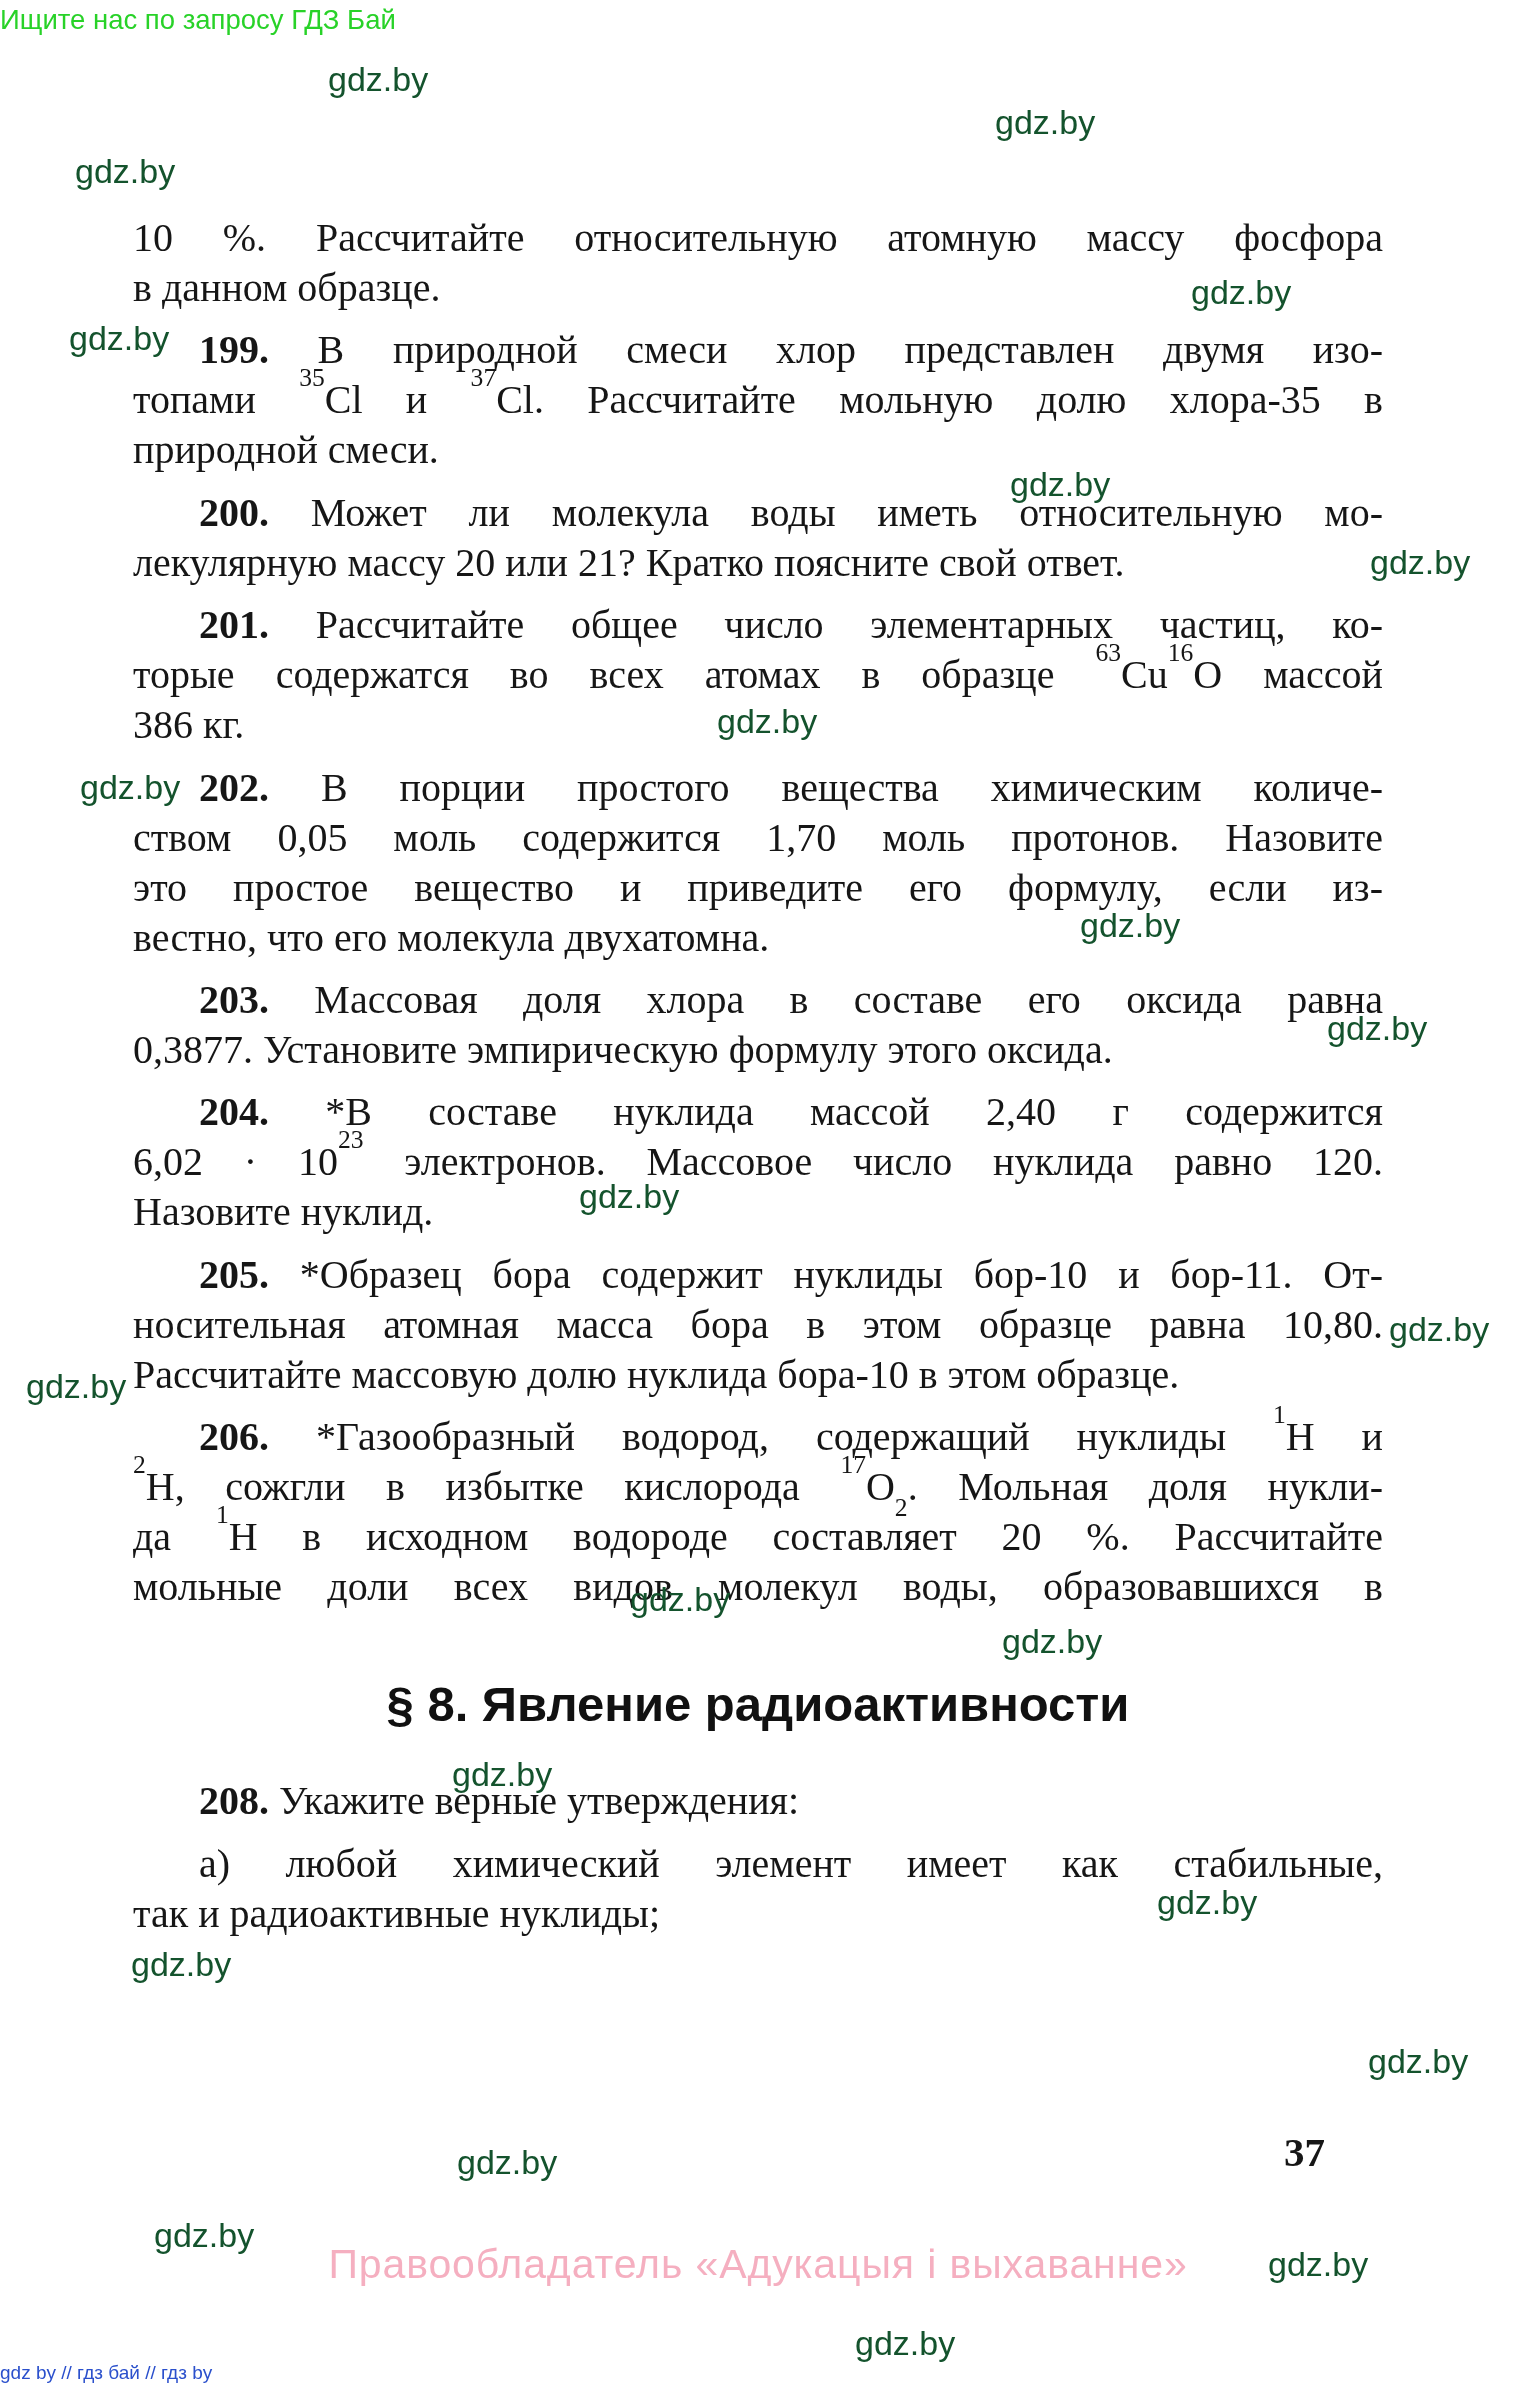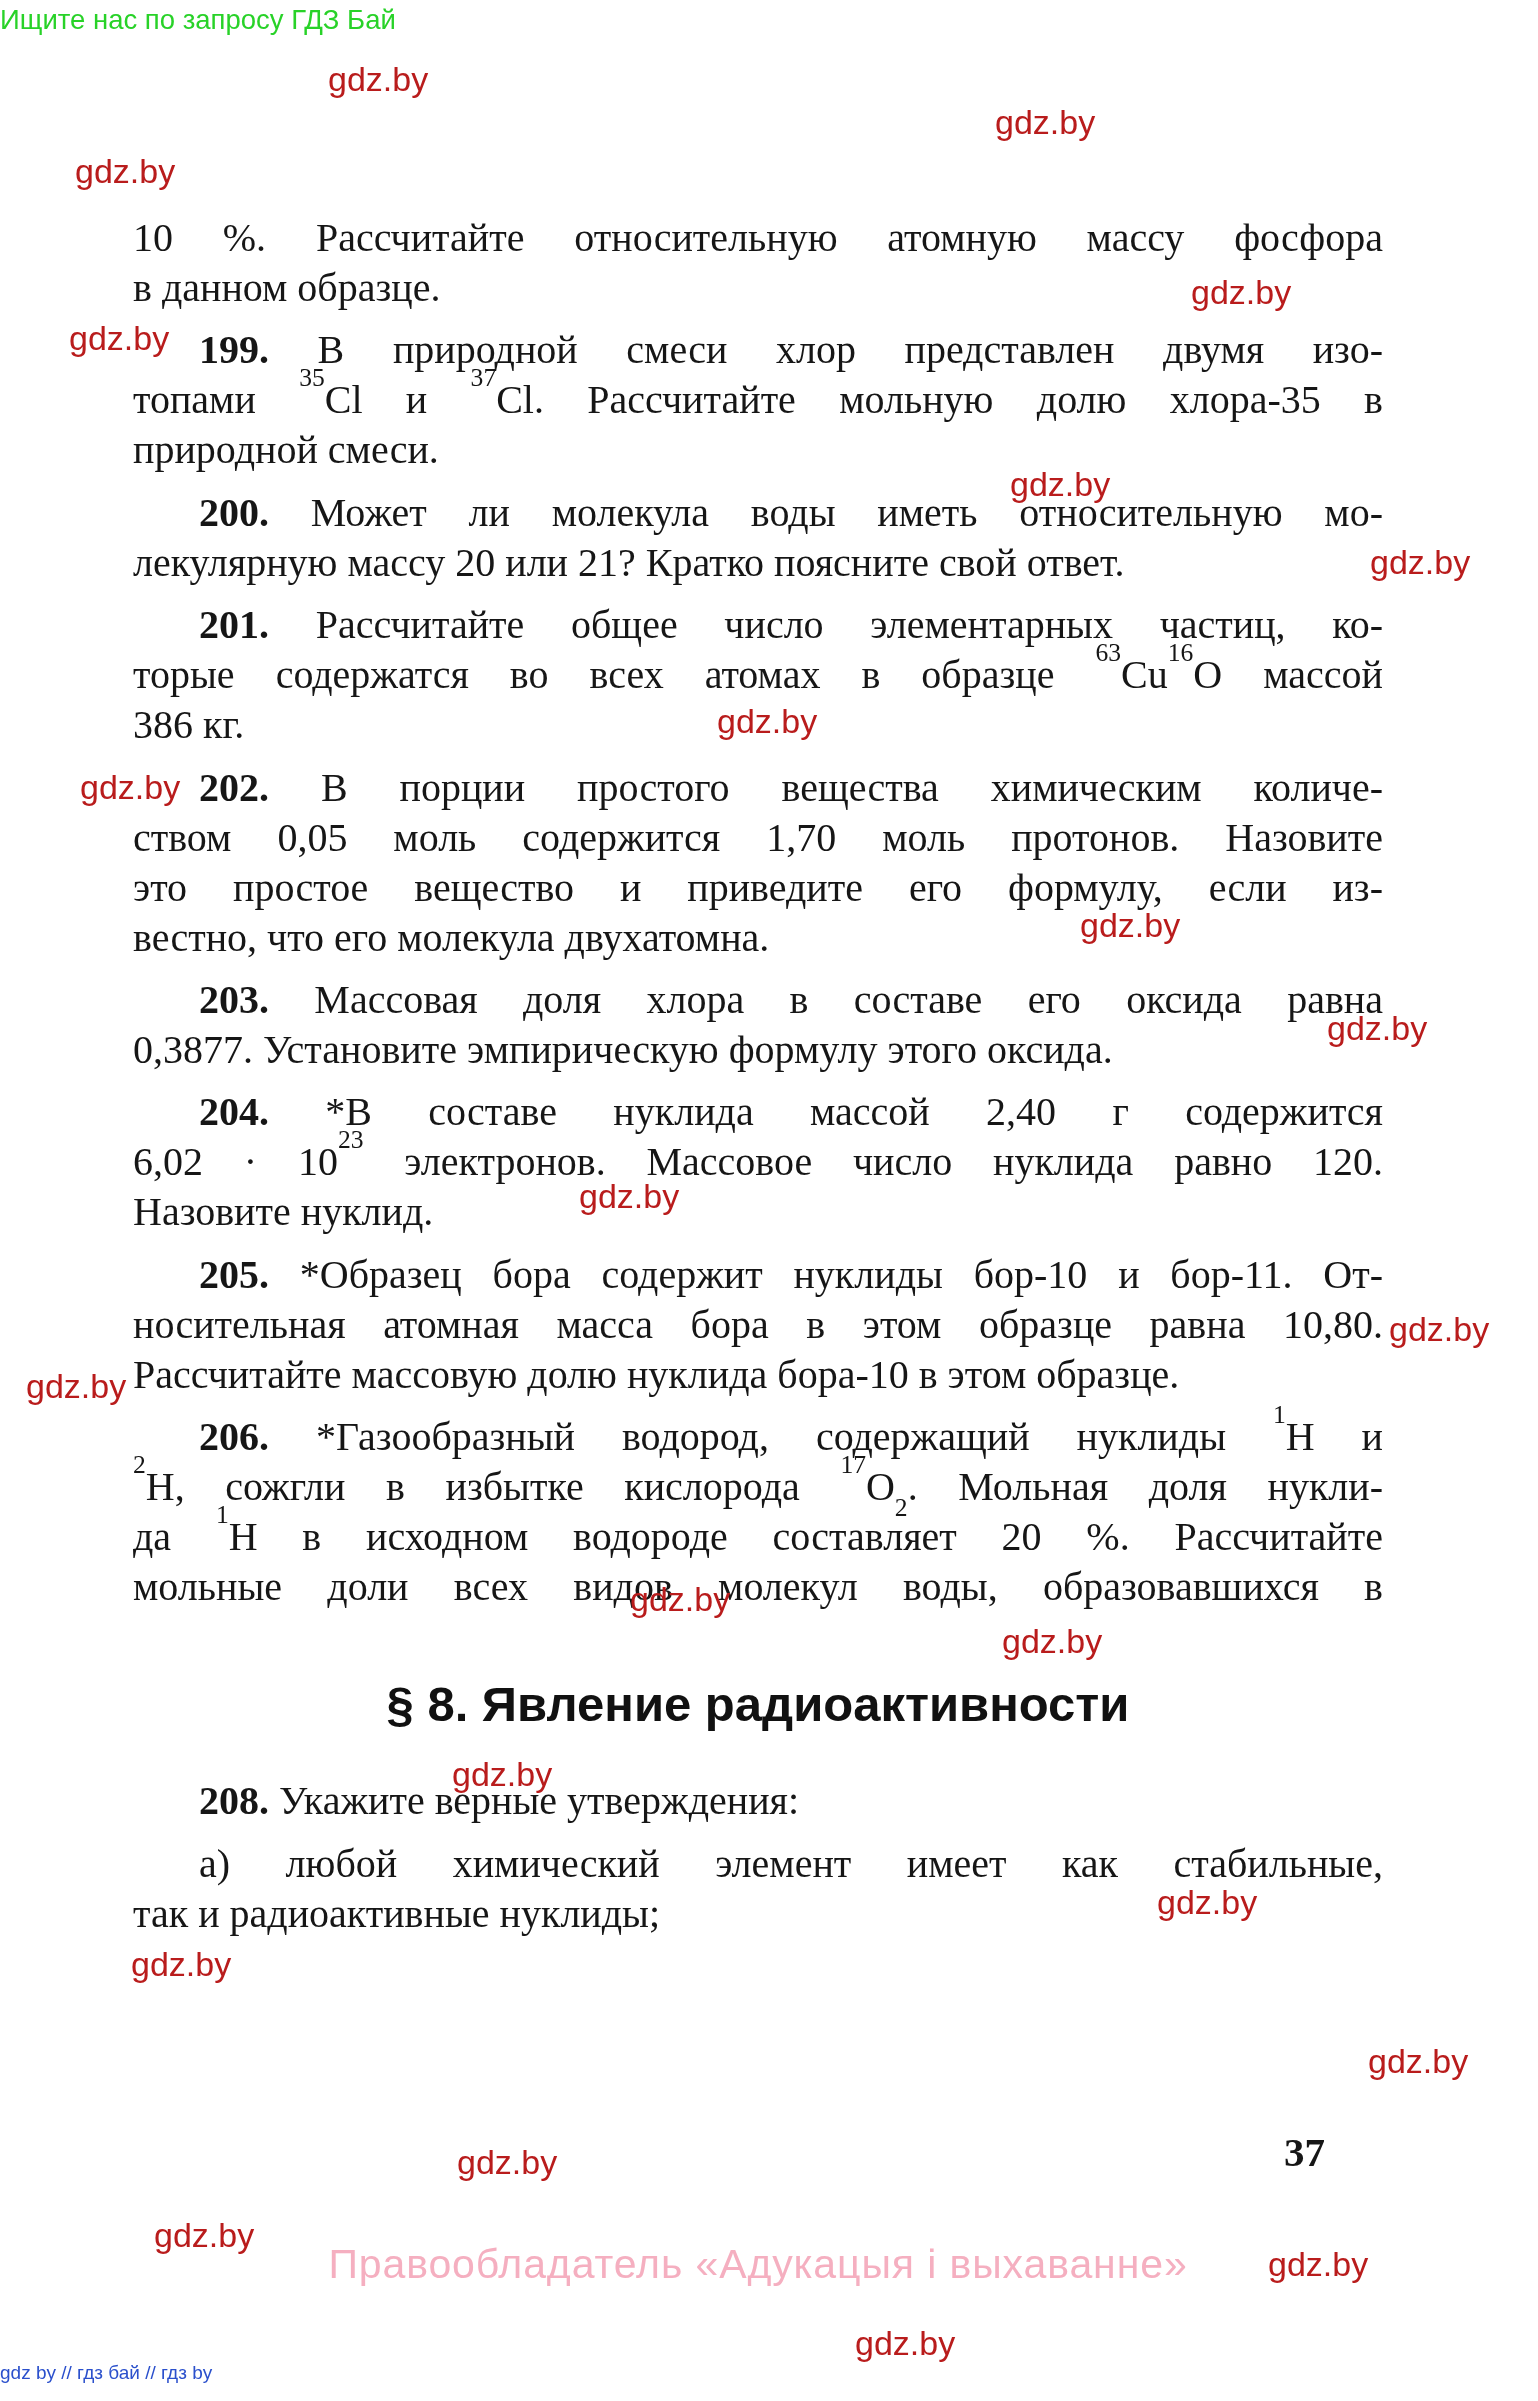--- a/index.html
+++ b/index.html
@@ -17,21 +17,21 @@
     top:3.5px;left:0;width:100%;
     text-align:left;
     font-family:"Liberation Sans","DejaVu Sans",sans-serif;
     font-size:27.5px;
     font-weight:400;
   }
   .watermark{
     position:absolute;
     font-family:"Liberation Sans","DejaVu Sans",sans-serif;
     font-size:34px;
-    color:#b91c1c;
+    color:#14532d;
     white-space:nowrap;
   }
   .content{
     position:absolute;
     left:133px;top:213px;width:1250px;
     font-size:40px;
   }
   .para{margin:0 0 12.4px 0;}
   .line{
     white-space:nowrap;

